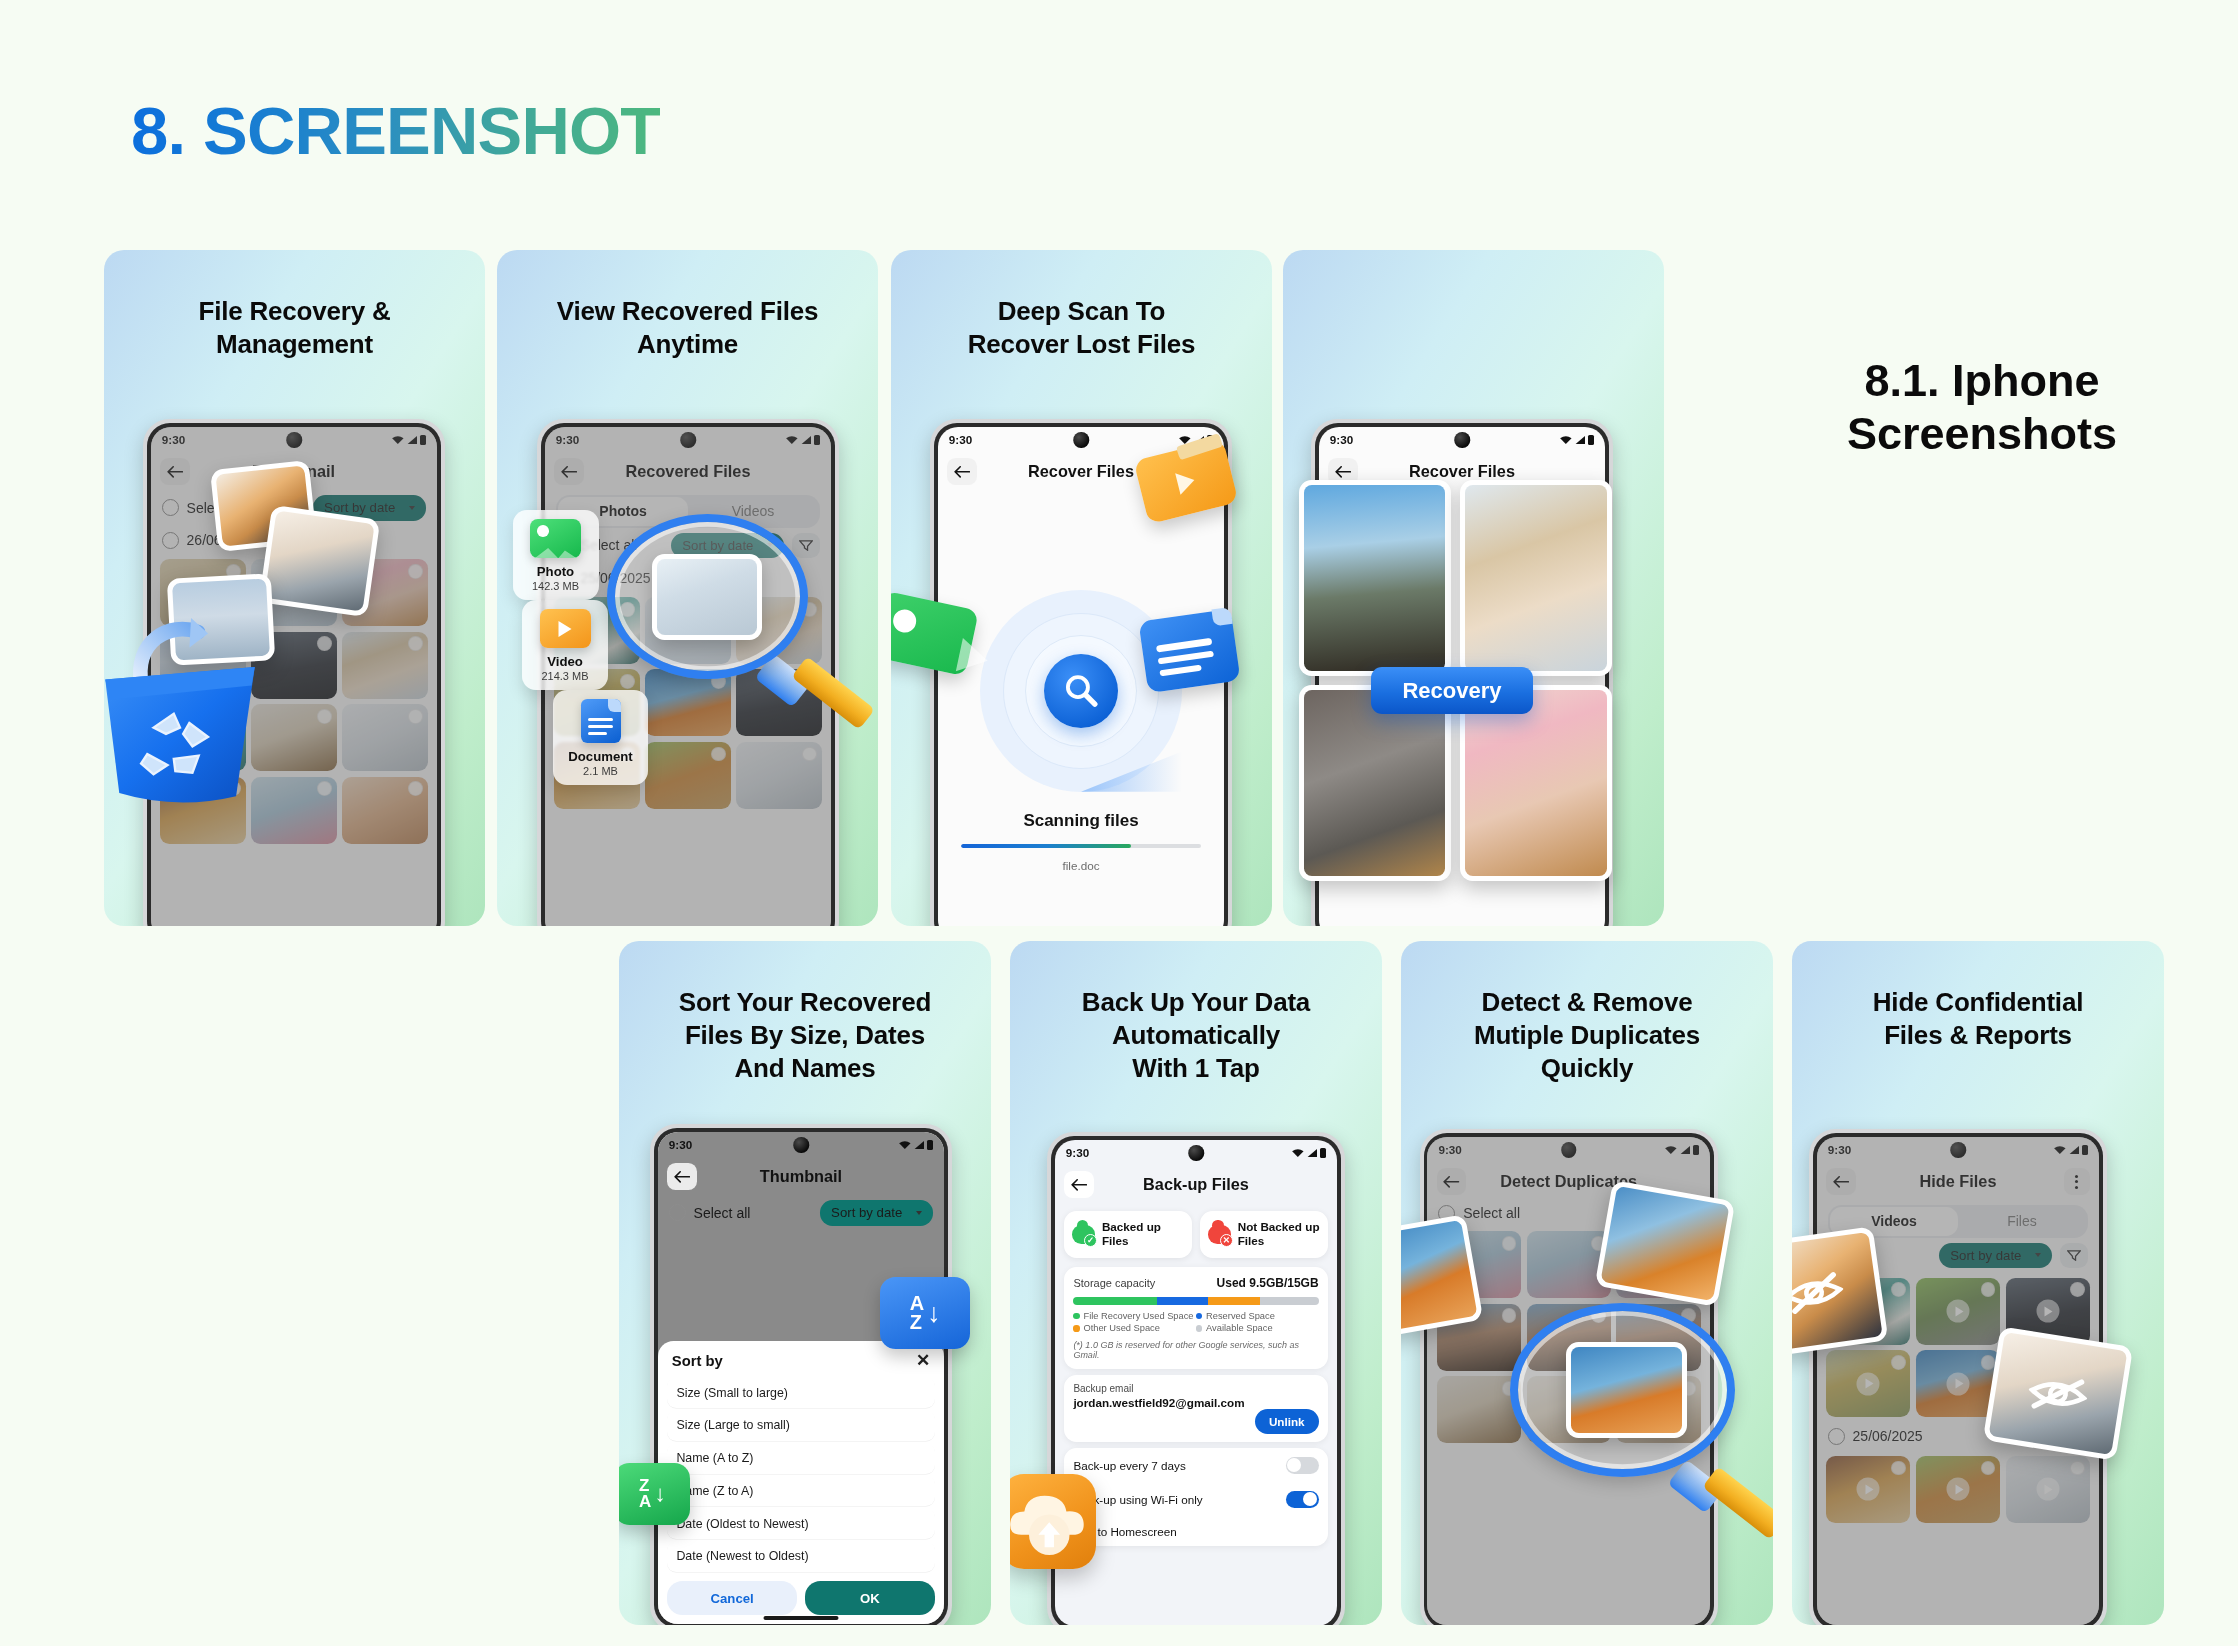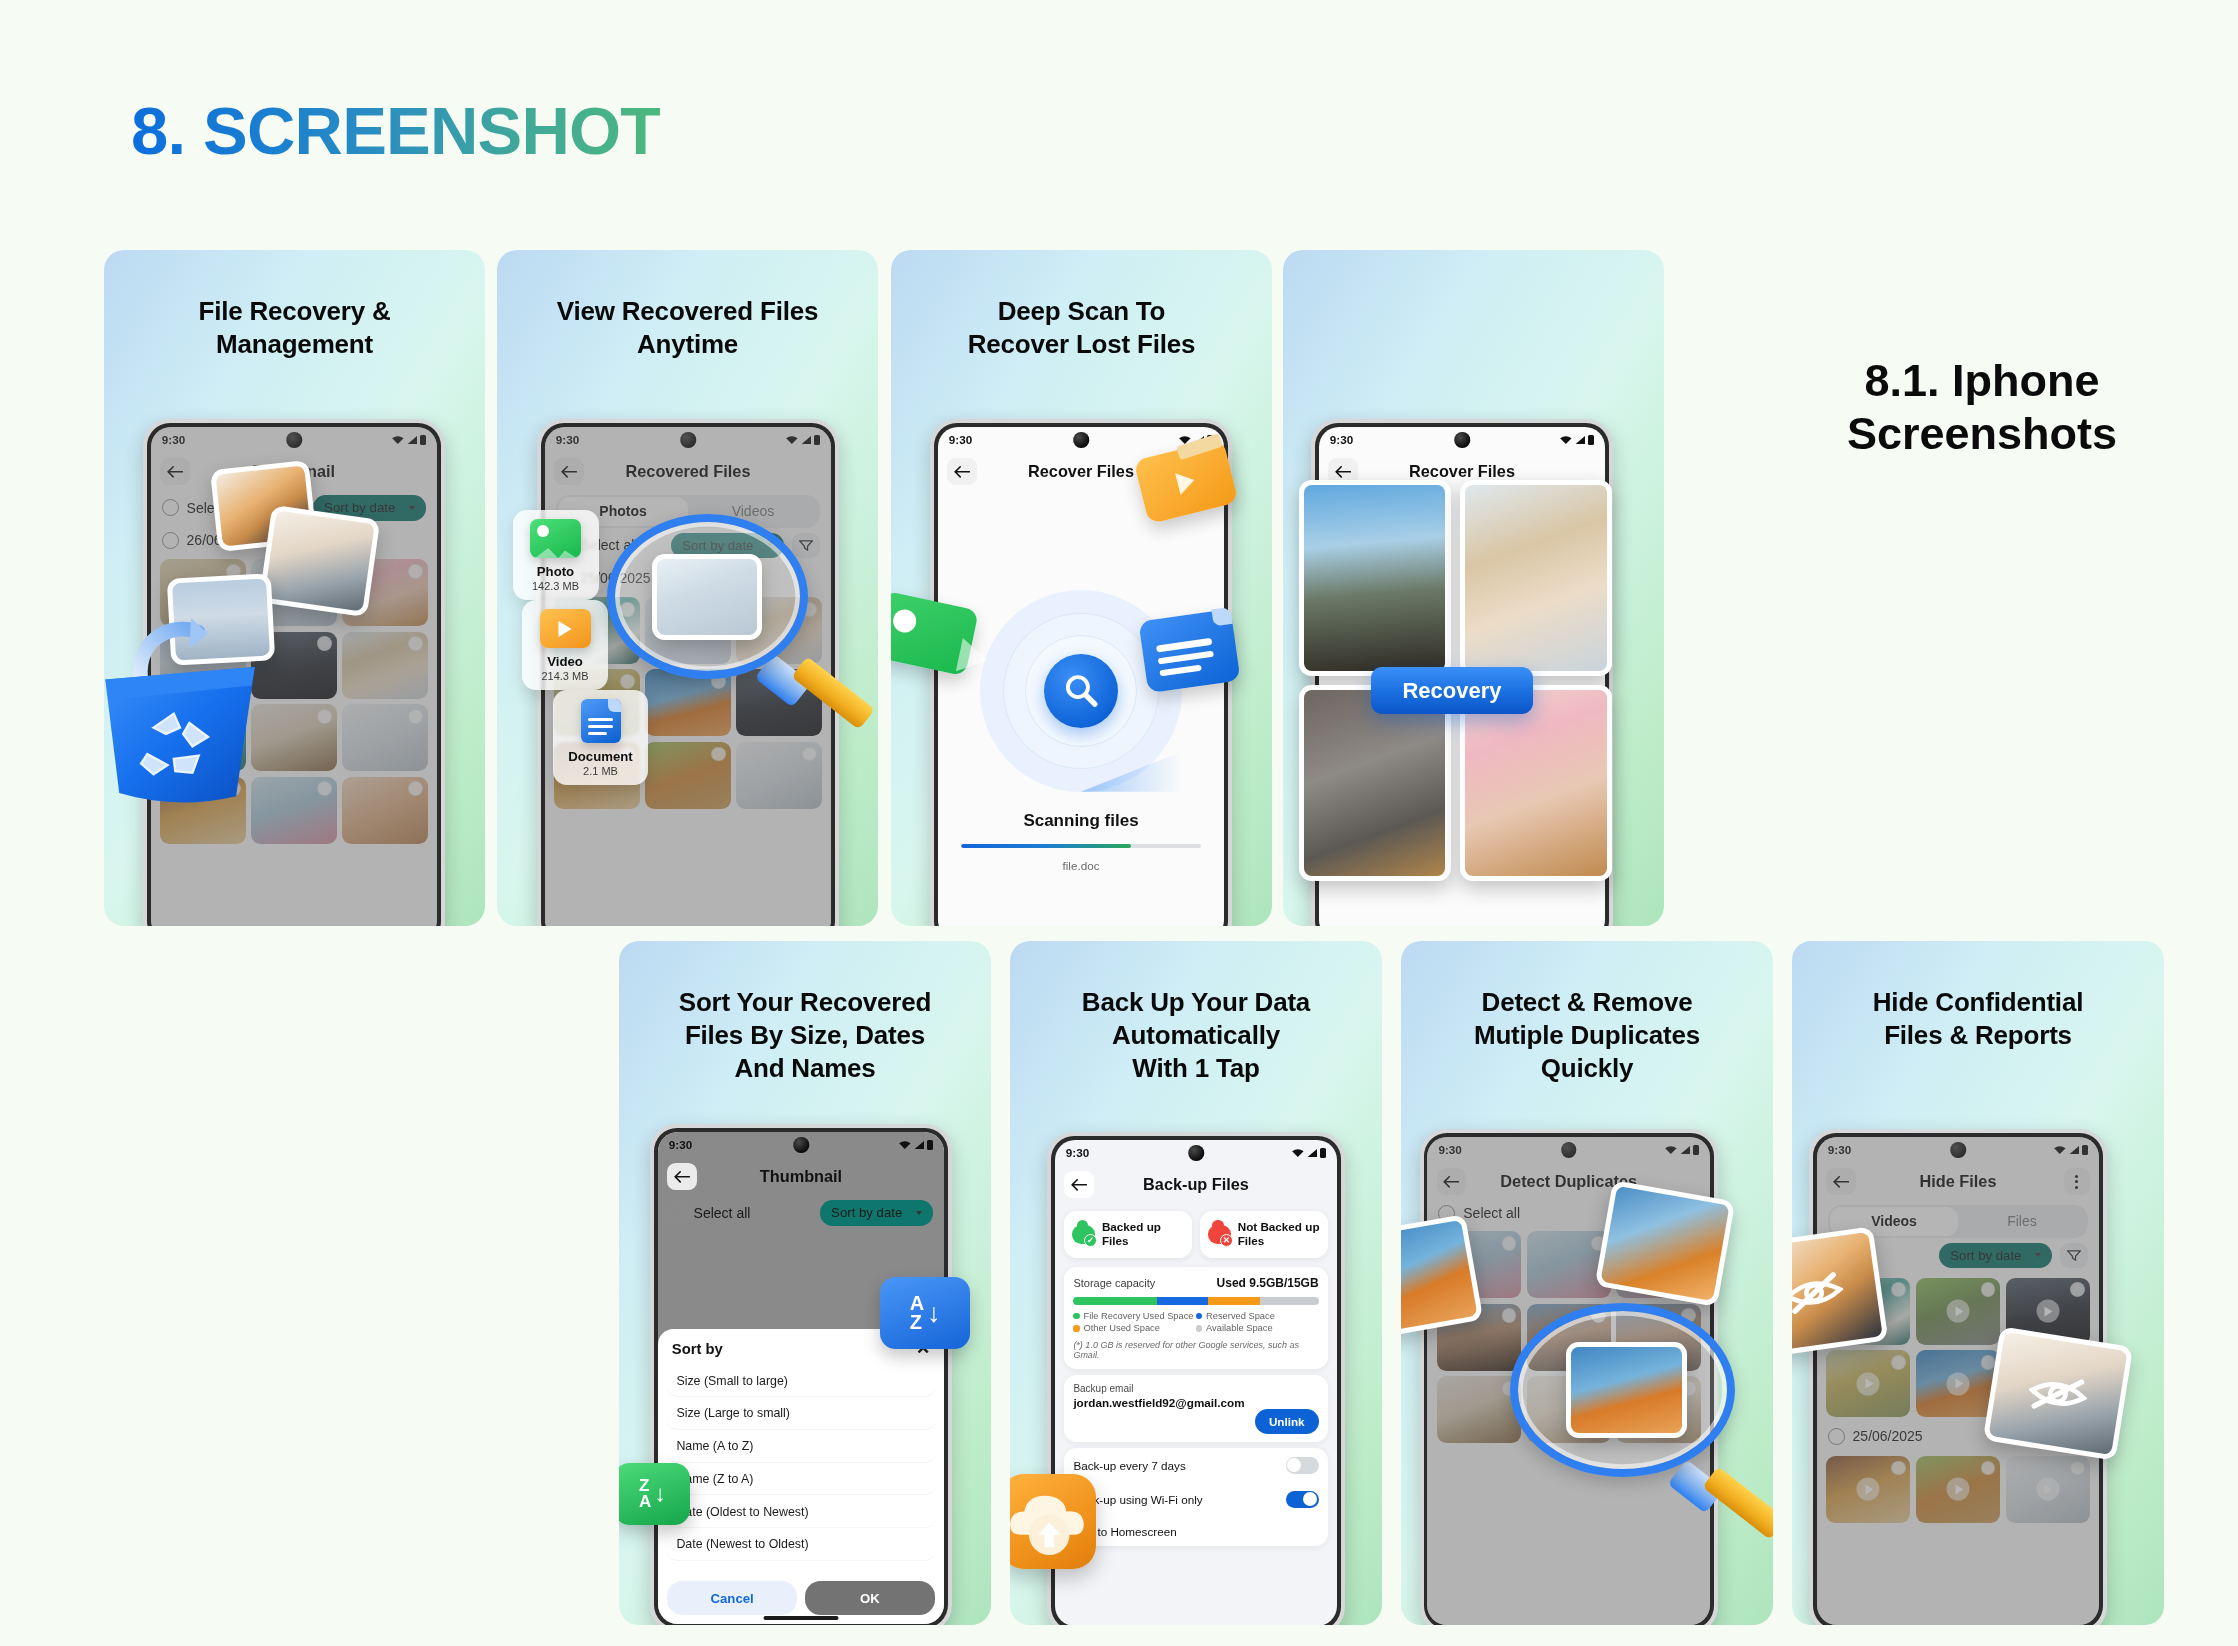--- a/index.html
+++ b/index.html
@@ -192,23 +192,23 @@
   .sheet {
     position: absolute; left: 0; right: 0; bottom: 0;
     background: #fff; border-radius: 15.5px 15.5px 0 0; padding: 11px 9.3px 9.3px;
   }
   .sheet-head { display: flex; align-items: center; font-size: 14.8px; font-weight: 700; color: #111; padding: 0 4.7px 7.8px; }
   .sheet-x { margin-left: auto; font-size: 17px; color: #222; line-height: 1; }
   .opt { background: #fff; border-radius: 9.3px; padding: 8.6px 9.3px; font-size: 12.4px; color: #1b1b1b;
     box-shadow: 0 0.8px 0 #f0f0f0; }
   .opt + .opt { margin-top: 1.6px; }
   .sheet-actions { display: flex; gap: 7.8px; margin-top: 9.3px; }
-  .btn { flex: 1; text-align: center; padding: 9.3px 0; border-radius: 15.5px; font-size: 13.2px; font-weight: 700; margin-top: 12px; }
+  .btn { flex: 1; text-align: center; padding: 9.3px 0; border-radius: 15.5px; font-size: 13.2px; font-weight: 700; }
   .btn-cancel { background: #e9f0fb; color: #1268d9; }
-  .btn-ok { background: #737373; color: #fff; }
+  .btn-ok { background: #0f766e; color: #fff; }
   .homebar { position: absolute; left: 50%; bottom: 3.9px; transform: translateX(-50%);
     width: 75px; height: 3.9px; border-radius: 2.3px; background: #1a1a1a; }
 
   
   .azbadge { position: absolute; border-radius: 15.5px; display: flex; align-items: center;
     justify-content: center; gap: 3.1px; box-shadow: 0 7.8px 17px rgba(0,0,0,.22);
     color: #fff; font-weight: 800; }
   .az-blue { background: linear-gradient(160deg,#4a96f7 0%,#1565d8 100%); }
   .az-green{ background: linear-gradient(160deg,#4ddb7a 0%,#15a64b 100%); }
   .az-letters { display: flex; flex-direction: column; line-height: .95; font-size: 20px; }

